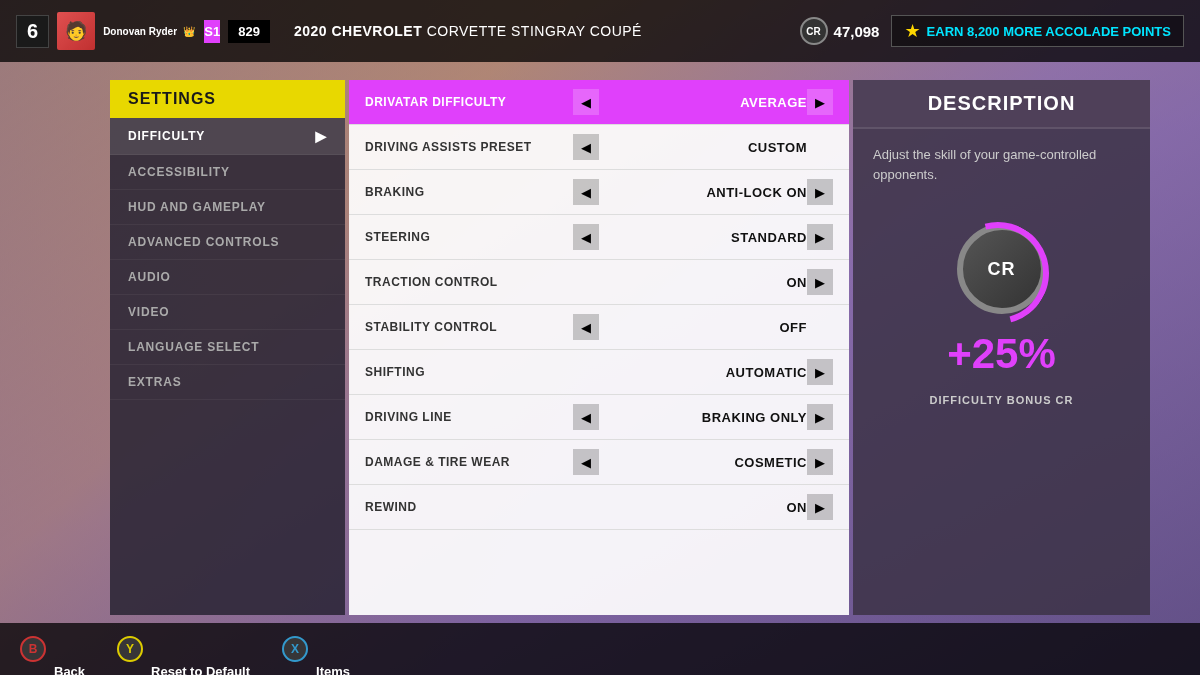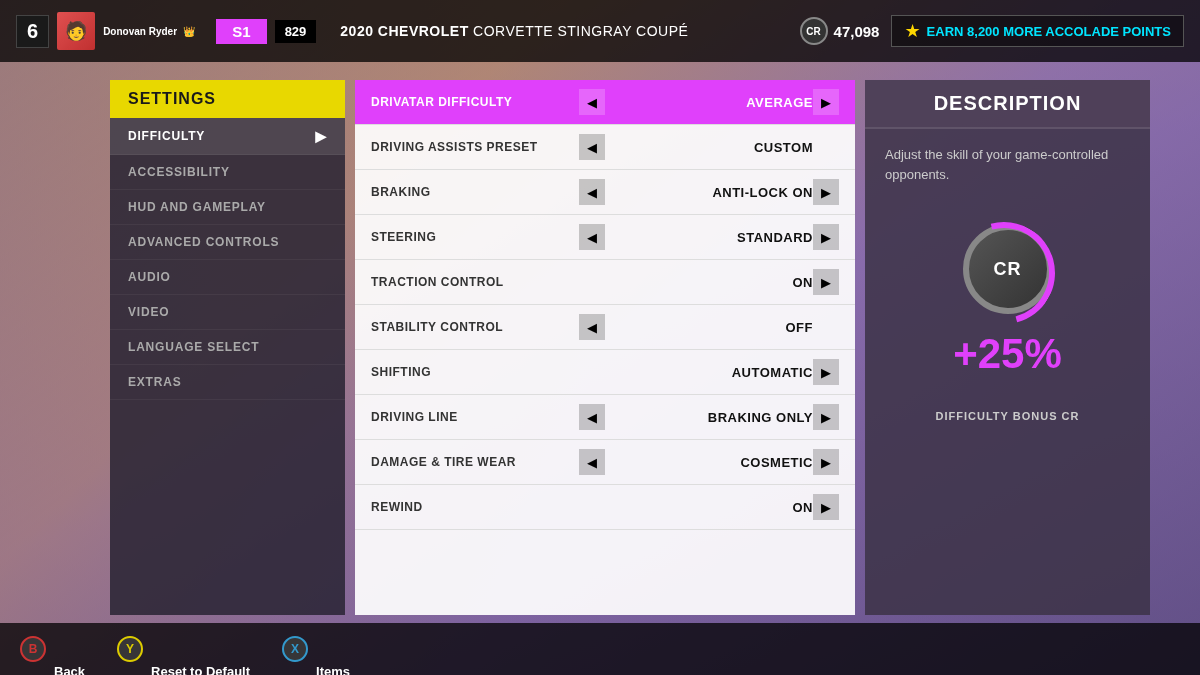--- a/index.html
+++ b/index.html
@@ -56,24 +56,23 @@
       font-size: 10px;
       font-weight: bold;
     }
     .player-name .crown {
       color: #ffd700;
       margin-left: 4px;
     }
     .season-badge {
       background: #e040fb;
       color: white;
-      font-size: 15px;
-      font-weight: bold;
-      padding: 4px 16px;
-      margin-left: 12px;
+      font-size: 13px;
+      font-weight: bold;
+      padding: 4px 0;
     }
     .season-points {
       background: #000000;
       color: white;
       font-size: 13px;
       font-weight: bold;
       padding: 4px 10px;
     }
     .car-title {
       color: white;
@@ -134,21 +133,21 @@
     }
 
     
     .main-content {
       position: absolute;
       top: 80px;
       left: 110px;
       right: 50px;
       bottom: 60px;
       display: flex;
-      gap: 10px;
+      gap: 4px;
       z-index: 5;
     }
 
     
     .settings-panel {
       width: 235px;
       background: rgba(40,35,50,0.85);
       flex-shrink: 0;
     }
     .settings-header {
@@ -299,21 +298,20 @@
       font-size: 42px;
       font-weight: 900;
     }
     .bonus-label {
       color: #ccc;
       font-size: 11px;
       font-weight: 700;
       letter-spacing: 1px;
       text-transform: uppercase;
       text-align: center;
-      margin-top: 16px;
     }
 
     
     .bottom-bar {
       position: absolute;
       bottom: 0; left: 0; right: 0;
       height: 52px;
       background: rgba(0,0,0,0.75);
       display: flex;
       align-items: center;

